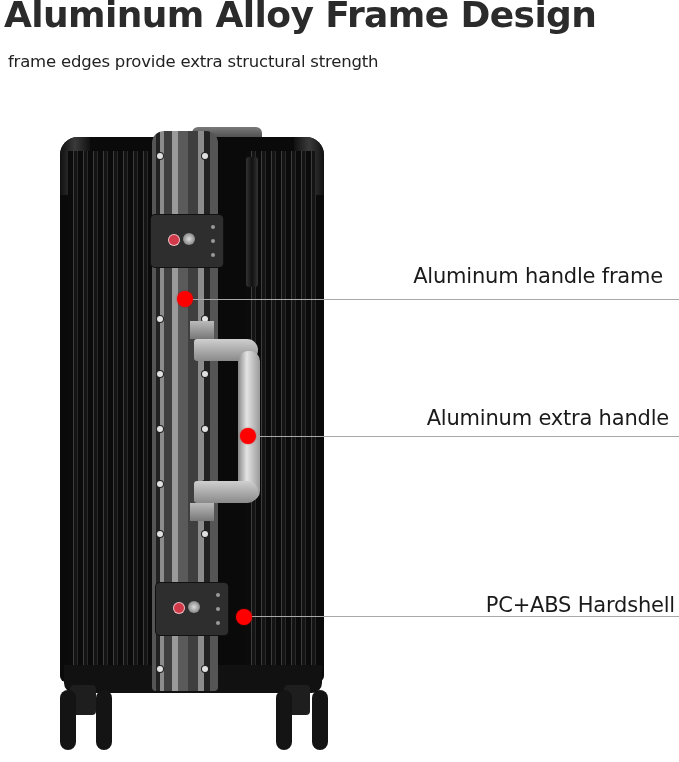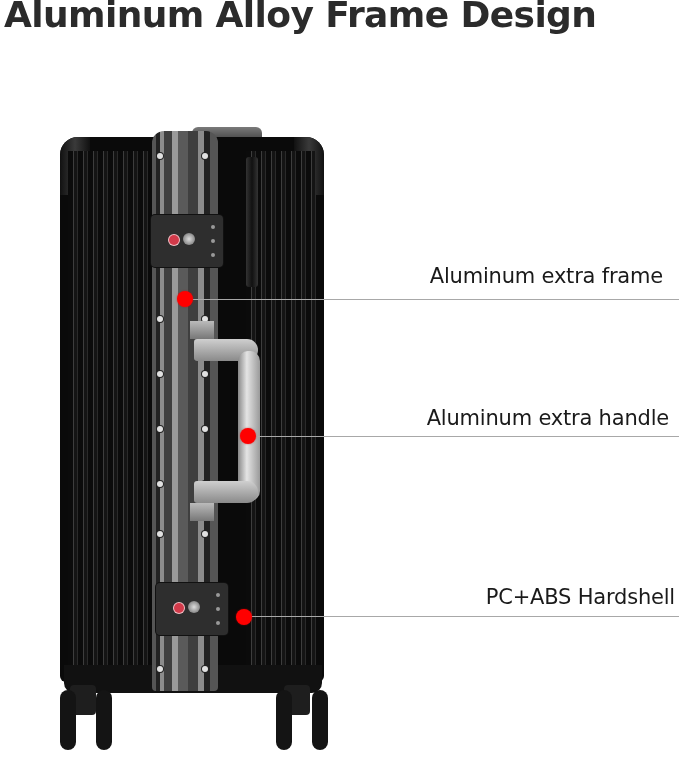--- a/index.html
+++ b/index.html
@@ -69,20 +69,21 @@
   .carry .mount { position: absolute; left: -4px; width: 24px; height: 18px; background: linear-gradient(#bbb, #777); }
 
   .wheel { position: absolute; width: 16px; height: 60px; background: #141414; border-radius: 8px; }
   .caster { position: absolute; width: 26px; height: 30px; background: #1e1e1e; border-radius: 4px; }
 </style>
 </head>
 <body>
 
 <div class="title">Aluminum Alloy Frame Design</div>
 <div class="subtitle">
+  <div>frame edges provide extra structural strength</div>
 </div>
 
 <div class="suitcase">
   <div class="handle-top"></div>
   <div class="shell">
     <div class="corner tl"></div>
     <div class="corner tr"></div>
     <div class="ribs left"></div>
     <div class="ribs right"></div>
     <div class="rib-short"></div>
@@ -131,28 +132,28 @@
 
   <div class="caster" style="left:14px;top:560px"></div>
   <div class="wheel" style="left:4px;top:565px"></div>
   <div class="wheel" style="left:40px;top:565px"></div>
   <div class="caster" style="left:228px;top:560px"></div>
   <div class="wheel" style="left:220px;top:565px"></div>
   <div class="wheel" style="left:256px;top:565px"></div>
 </div>
 
 <div class="callout" style="top:262px">
-  <span class="label" style="top:2px;right:16px">Aluminum extra frame</span>
+  <span class="label" style="top:2px;right:16px">Aluminum handle frame</span>
   <span class="line" style="top:37px;left:186px"></span>
 </div>
 <span class="dot" style="left:177px;top:291px"></span>
 
 <div class="callout" style="top:406px">
   <span class="label" style="top:0px;right:10px">Aluminum extra handle</span>
   <span class="line" style="top:30px;left:248px"></span>
 </div>
 <span class="dot" style="left:240px;top:428px"></span>
 
 <div class="callout" style="top:585px">
-  <span class="label" style="top:0px;right:4px">PC+ABS Hardshell</span>
+  <span class="label" style="top:8px;right:4px">PC+ABS Hardshell</span>
   <span class="line" style="top:31px;left:244px"></span>
 </div>
 <span class="dot" style="left:236px;top:609px"></span>
 
 </body></html>

